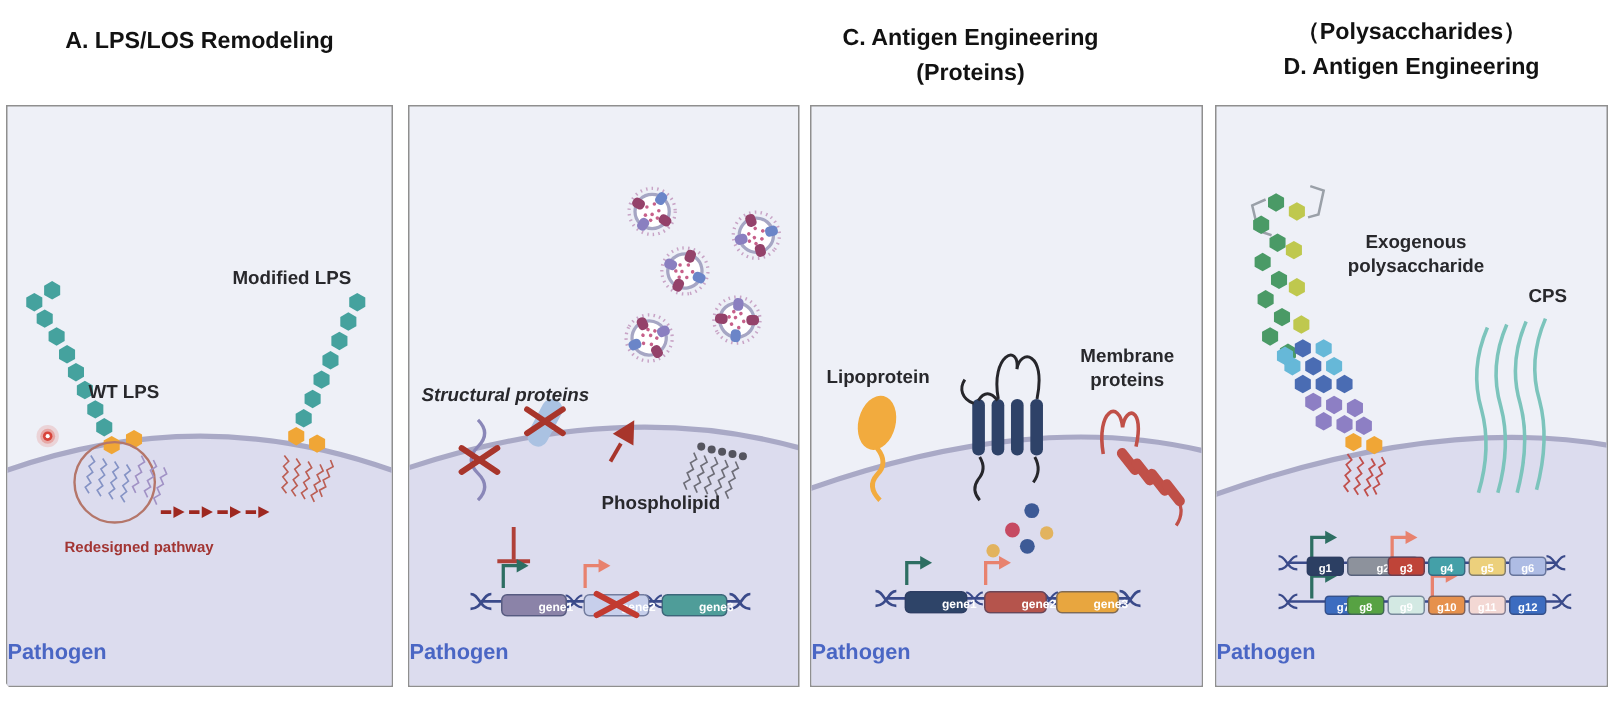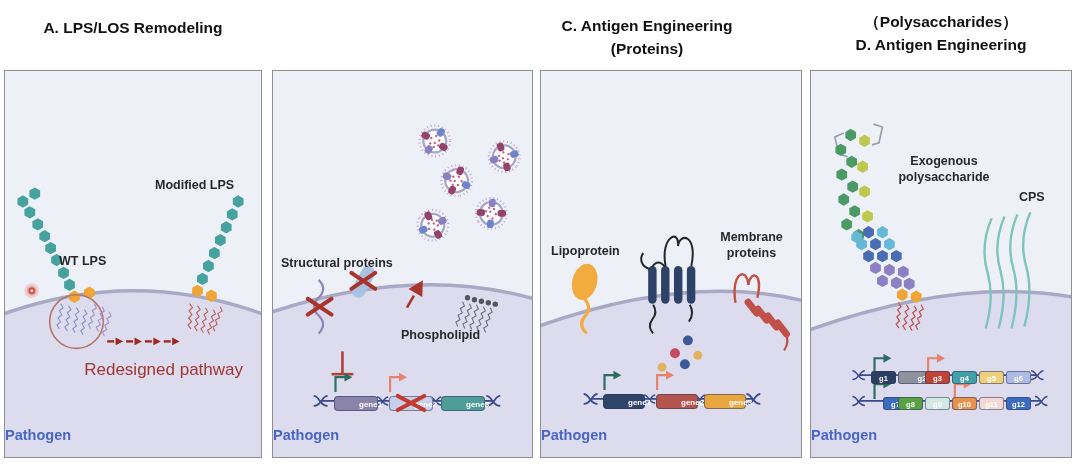--- a/index.html
+++ b/index.html
@@ -1,22 +1,22 @@
 <!DOCTYPE html>
 <html><head>
 <meta charset="utf-8">
 <style>
   html,body{margin:0;padding:0;background:#ffffff;}
   #fig{position:relative;width:1078px;height:467px;background:#ffffff;overflow:hidden;
-       font-family:"Liberation Sans","DejaVu Sans",sans-serif;}
+       font-family:"Liberation Sans","DejaVu Sans",sans-serif;border-radius:25px;}
   .ptitle{position:absolute;text-align:center;font-weight:bold;font-size:15.5px;color:#121212;line-height:23px;}
   .panel{position:absolute;top:70px;height:388px;background:#eef0f7;border:1.6px solid #8f8f8f;box-sizing:border-box;}
   .art{position:absolute;left:0;top:0;width:100%;height:100%;z-index:1;}
   .lbl{position:absolute;font-size:12.5px;font-weight:600;color:#28282c;line-height:16px;z-index:2;text-align:center;}
-  .redlbl{position:absolute;font-size:17px;font-weight:normal;color:#a23533;text-align:right;z-index:2;}
+  .redlbl{position:absolute;font-size:10px;font-weight:bold;color:#a23533;text-align:left;z-index:2;}
   .pathogen{position:absolute;left:0;right:0;top:356px;text-align:left;font-weight:bold;font-size:14.5px;color:#4a66c4;z-index:2;}
   .gene{position:absolute;height:15px;border-radius:4px;color:#ffffff;font-size:8px;font-weight:bold;
         text-align:center;line-height:15px;z-index:2;border:1px solid rgba(46,58,96,.55);box-sizing:border-box;padding-left:24px;}
   .gened{position:absolute;height:13px;border-radius:3px;color:#ffffff;font-size:7.5px;font-weight:bold;
         text-align:center;line-height:13px;z-index:2;border:1px solid rgba(46,58,96,.55);box-sizing:border-box;}
   .gx{position:absolute;width:34px;height:24px;z-index:3;}
   .gx::before,.gx::after{content:'';position:absolute;left:0;top:10px;width:100%;height:4px;background:#c23a30;border-radius:2px;}
   .gx::before{transform:rotate(28deg);}
   .gx::after{transform:rotate(-28deg);}
 </style>
@@ -215,21 +215,21 @@
         <use href="#dx" transform="translate(110.5,332) scale(0.8)"></use>
           <use href="#dx" transform="translate(164,332) scale(0.8)"></use>
       </g>
       <use href="#prom" transform="translate(63,308)" stroke="#2d6e62" fill="#2d6e62" stroke-width="2.2"></use>
       <use href="#prom" transform="translate(118,308)" stroke="#e8826e" fill="#e8826e" stroke-width="2.2"></use>
     </svg>
     <div class="gene" style="left: 61px; top: 325px; width: 44px; background: rgb(139, 131, 168);">gene1</div>
     <div class="gene" style="left: 116px; top: 325px; width: 44px; background: rgb(199, 207, 235);">gene2</div>
     <div class="gene" style="left: 168px; top: 325px; width: 44px; background: rgb(79, 157, 153);">gene3</div>
     <div class="gx" style="left:121px;top:320px;"></div>
-    <div class="lbl" style="left:8px;top:184px;">Structural proteins</div>
+    <div class="lbl" style="left:8px;top:184px;font-style:italic;">Structural proteins</div>
     <div class="lbl" style="left:128px;top:256px;">Phospholipid</div>
     <div class="pathogen">Pathogen</div>
   </div>
 
   <div class="panel" style="left:540px;width:262px;">
     <svg class="art" viewBox="0 0 262 388">
       <g>
         <path d="M -6 258 Q 150 202 268 232 L 268 390 L -6 390 Z" fill="#dcdcee"></path>
         <path d="M -6 258 Q 150 202 268 232" fill="none" stroke="#a9a9c6" stroke-width="3.5"></path>
       </g>

